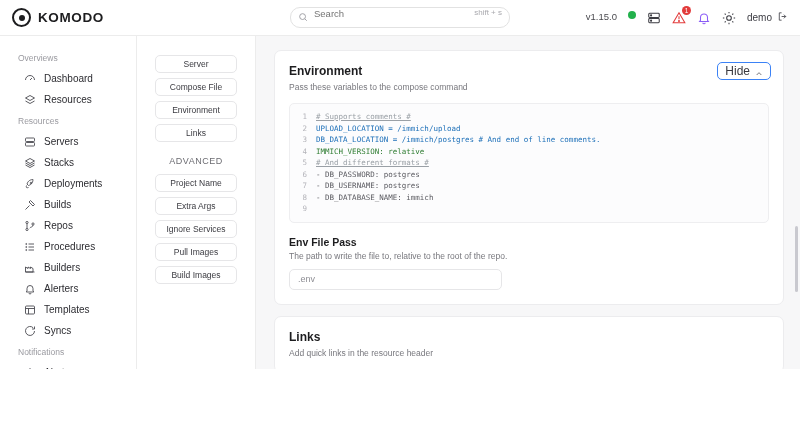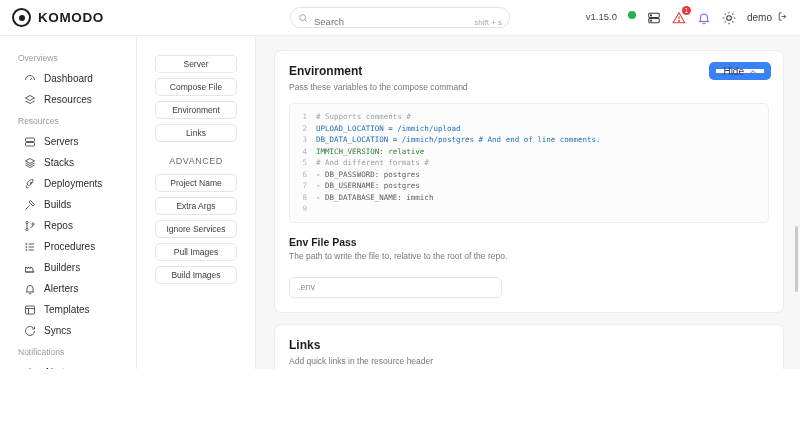--- a/index.html
+++ b/index.html
@@ -29,21 +29,21 @@
     display: flex; align-items: center; justify-content: center;
   }
   .brand-logo::after {
     content: ""; width: 6px; height: 6px; border-radius: 50%;
     background: #1d1d1f;
   }
   .brand-name { font-size: 13.5px; font-weight: 700; letter-spacing: .6px; }
 
   .search-wrap {
     position: absolute; left: 50%; transform: translateX(-50%);
-    display: flex; align-items: flex-end;
+    display: flex; align-items: flex-start;
     width: 220px; height: 21px;
     border: 1px solid #e2e2e2; border-radius: 10px;
     background: #fff; padding: 0 7px; gap: 6px;
   }
   .search-input {
     border: 0; outline: 0; font-size: 9.5px; color: #8a8a8e;
     flex: 1; background: transparent; font-family: inherit;
     padding: 0;
   }
   .search-hint { font-size: 8px; color: #a9a9ae; white-space: nowrap; }
@@ -122,51 +122,51 @@
     border-radius: 7px;
     padding: 13px 14px 14px 14px;
     margin-bottom: 11px;
     position: relative;
   }
   .card-title { font-size: 12px; font-weight: 700; margin: 0 0 4px 0; }
   .card-sub { font-size: 8.5px; color: #78787e; margin: 0; }
   .hide-btn {
     position: absolute; top: 11px; right: 12px;
     display: flex; align-items: center; gap: 5px;
-    border: 7px solid #3b82f6; border-radius: 5px;
+    border: 1px solid #3b82f6; border-radius: 5px;
     background: #fff; height: 18px; padding: 0 7px;
-    font-size: 10px; color: #3a3a40; cursor: pointer; font-family: inherit;
+    font-size: 12px; color: #3a3a40; cursor: pointer; font-family: inherit;
   }
   .chev { width: 8px; height: 8px; display: block; }
 
   .code {
     margin-top: 11px;
     border: 1px solid #eeeef0;
     border-radius: 5px;
     background: #fcfcfd;
     padding: 7px 6px 7px 0;
     font-family: "DejaVu Sans Mono", monospace;
     font-size: 7.5px;
     line-height: 11.5px;
     overflow: hidden;
   }
   .code-line { display: flex; white-space: pre; }
   .ln {
     width: 26px; min-width: 26px; text-align: right;
     color: #b4b4ba; padding-right: 9px; user-select: none;
   }
   .ctext { color: #2f2f35; }
-  .c-comment { color: #9aa0a6; }
+  .c-comment { color: #9aa0a6; text-decoration: underline; }
   .c-key { color: #1c6fb8; }
   .c-val { color: #2f7d32; }
   .c-punc { color: #5a5a60; }
 
   .sub-label { font-size: 10.5px; font-weight: 700; margin: 13px 0 3px 0; }
   .field {
-    margin-top: 16px;
+    margin-top: 8px;
     width: 213px; height: 21px;
     border: 1px solid #e6e6e8; border-radius: 5px;
     background: #fff;
     display: flex; align-items: center;
     padding: 0 8px;
   }
   .field input {
     border: 0; outline: 0; background: transparent;
     font-size: 9px; color: #8e8e94; font-family: inherit; width: 100%;
     padding: 0;

